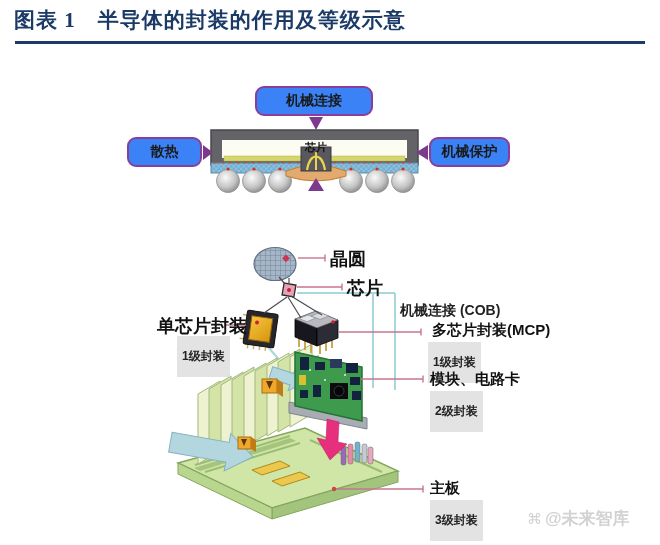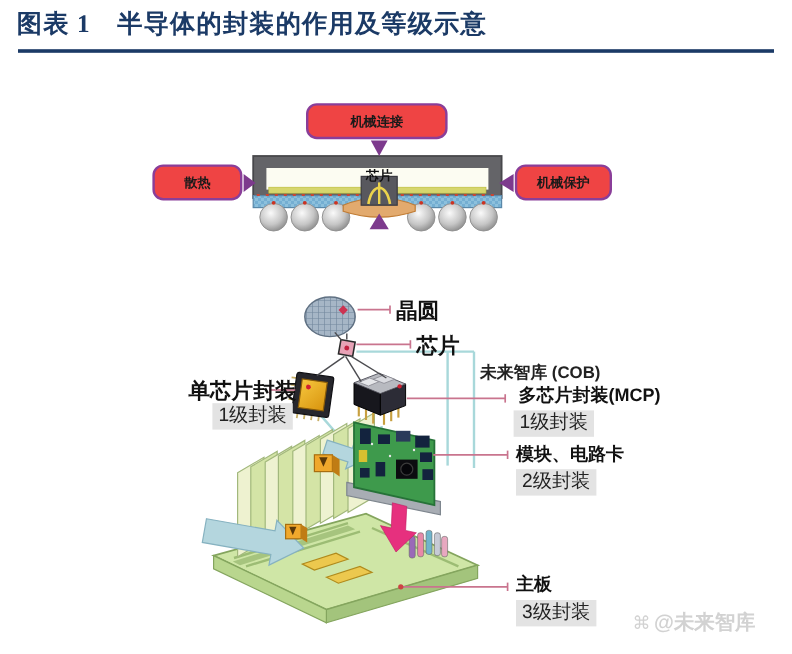--- a/index.html
+++ b/index.html
@@ -9,41 +9,41 @@
   }
   *{margin:0;padding:0;box-sizing:border-box}
   html,body{width:660px;height:545px;background:#ffffff;overflow:hidden;
     font-family:"Liberation Sans","DejaVu Sans",sans-serif}
   .page{position:relative;width:660px;height:545px;background:#ffffff}
   .title{position:absolute;left:14px;top:6px;width:640px;font-family:"Liberation Serif","DejaVu Serif",serif;
     font-size:21px;font-weight:700;color:var(--navy);letter-spacing:1px;white-space:nowrap}
   .title-rule{position:absolute;left:15px;top:41px;width:630px;height:3px;background:var(--navy)}
   svg.art{position:absolute;left:0;top:0;width:660px;height:545px;display:block}
   .fbox{position:absolute;display:flex;align-items:center;justify-content:center;
-    background:#ef4444;border:2.5px solid var(--purple);border-radius:9px;
-    font-size:11px;font-weight:700;color:#1a1a1a;white-space:nowrap}
+    background:#3b82f6;border:2.5px solid var(--purple);border-radius:9px;
+    font-size:14px;font-weight:700;color:#1a1a1a;white-space:nowrap}
   .fbox-top{left:255px;top:86px;width:118px;height:30px}
   .fbox-left{left:127px;top:137px;width:75px;height:30px}
   .fbox-right{left:429px;top:137px;width:81px;height:30px}
   .fbox-bottom{left:259px;top:190px;width:110px;height:30px}
   .chip-label-top{position:absolute;left:298px;top:141px;width:36px;text-align:center;
     font-size:11px;font-weight:700;color:#111;line-height:12px}
   .lbl{position:absolute;color:var(--labeltext);white-space:nowrap;line-height:1.1}
   .lbl-b14{font-size:18px;font-weight:700}
   .lbl-b15{font-size:15px;font-weight:700}
   .lbl-m14{font-size:14px;font-weight:600;color:#222}
   .lbl-wafer{left:330px;top:250px}
   .lbl-die{left:347px;top:279px}
   .lbl-cob{left:400px;top:303px}
   .lbl-mcp{left:432px;top:322px}
   .lbl-module{left:430px;top:371px}
   .lbl-single{left:157px;top:317px}
   .lbl-mb{left:430px;top:480px}
   .badge{position:absolute;background:var(--badgebg);color:var(--badgetext);
-    font-size:16px;font-weight:400;padding:1px 5px;white-space:nowrap;line-height:1.25}
+    font-size:12px;font-weight:700;padding:13px 5px;white-space:nowrap;line-height:1.25}
   .badge-single{left:177px;top:336px}
   .badge-mcp{left:428px;top:342px}
   .badge-module{left:430px;top:391px}
   .badge-mb{left:430px;top:500px}
   .watermark{position:absolute;left:527px;top:507px;color:var(--watermark);
     font-size:17px;font-weight:700;display:flex;align-items:center;gap:3px;white-space:nowrap}
   .wm-icon{font-size:15px;font-weight:400}
   
   .ln-pink{stroke:var(--pink);stroke-width:1.4;fill:none}
   .ln-cyan{stroke:var(--cyan);stroke-width:2;fill:none}
@@ -262,21 +262,21 @@
   <div class="title">图表 1　半导体的封装的作用及等级示意</div>
   <div class="title-rule"></div>
 
   <div class="fbox fbox-top">机械连接</div>
   <div class="fbox fbox-left">散热</div>
   <div class="fbox fbox-right">机械保护</div>
   <div class="chip-label-top">芯片</div>
 
   <div class="lbl lbl-b14 lbl-wafer">晶圆</div>
   <div class="lbl lbl-b14 lbl-die">芯片</div>
-  <div class="lbl lbl-m14 lbl-cob">未来智库 (COB)</div>
+  <div class="lbl lbl-m14 lbl-cob">机械连接 (COB)</div>
   <div class="lbl lbl-b15 lbl-mcp">多芯片封装(MCP)</div>
   <div class="badge badge-mcp">1级封装</div>
   <div class="lbl lbl-b15 lbl-module">模块、电路卡</div>
   <div class="badge badge-module">2级封装</div>
   <div class="lbl lbl-b14 lbl-single">单芯片封装</div>
   <div class="badge badge-single">1级封装</div>
   <div class="lbl lbl-b15 lbl-mb">主板</div>
   <div class="badge badge-mb">3级封装</div>
 
   <div class="watermark">

